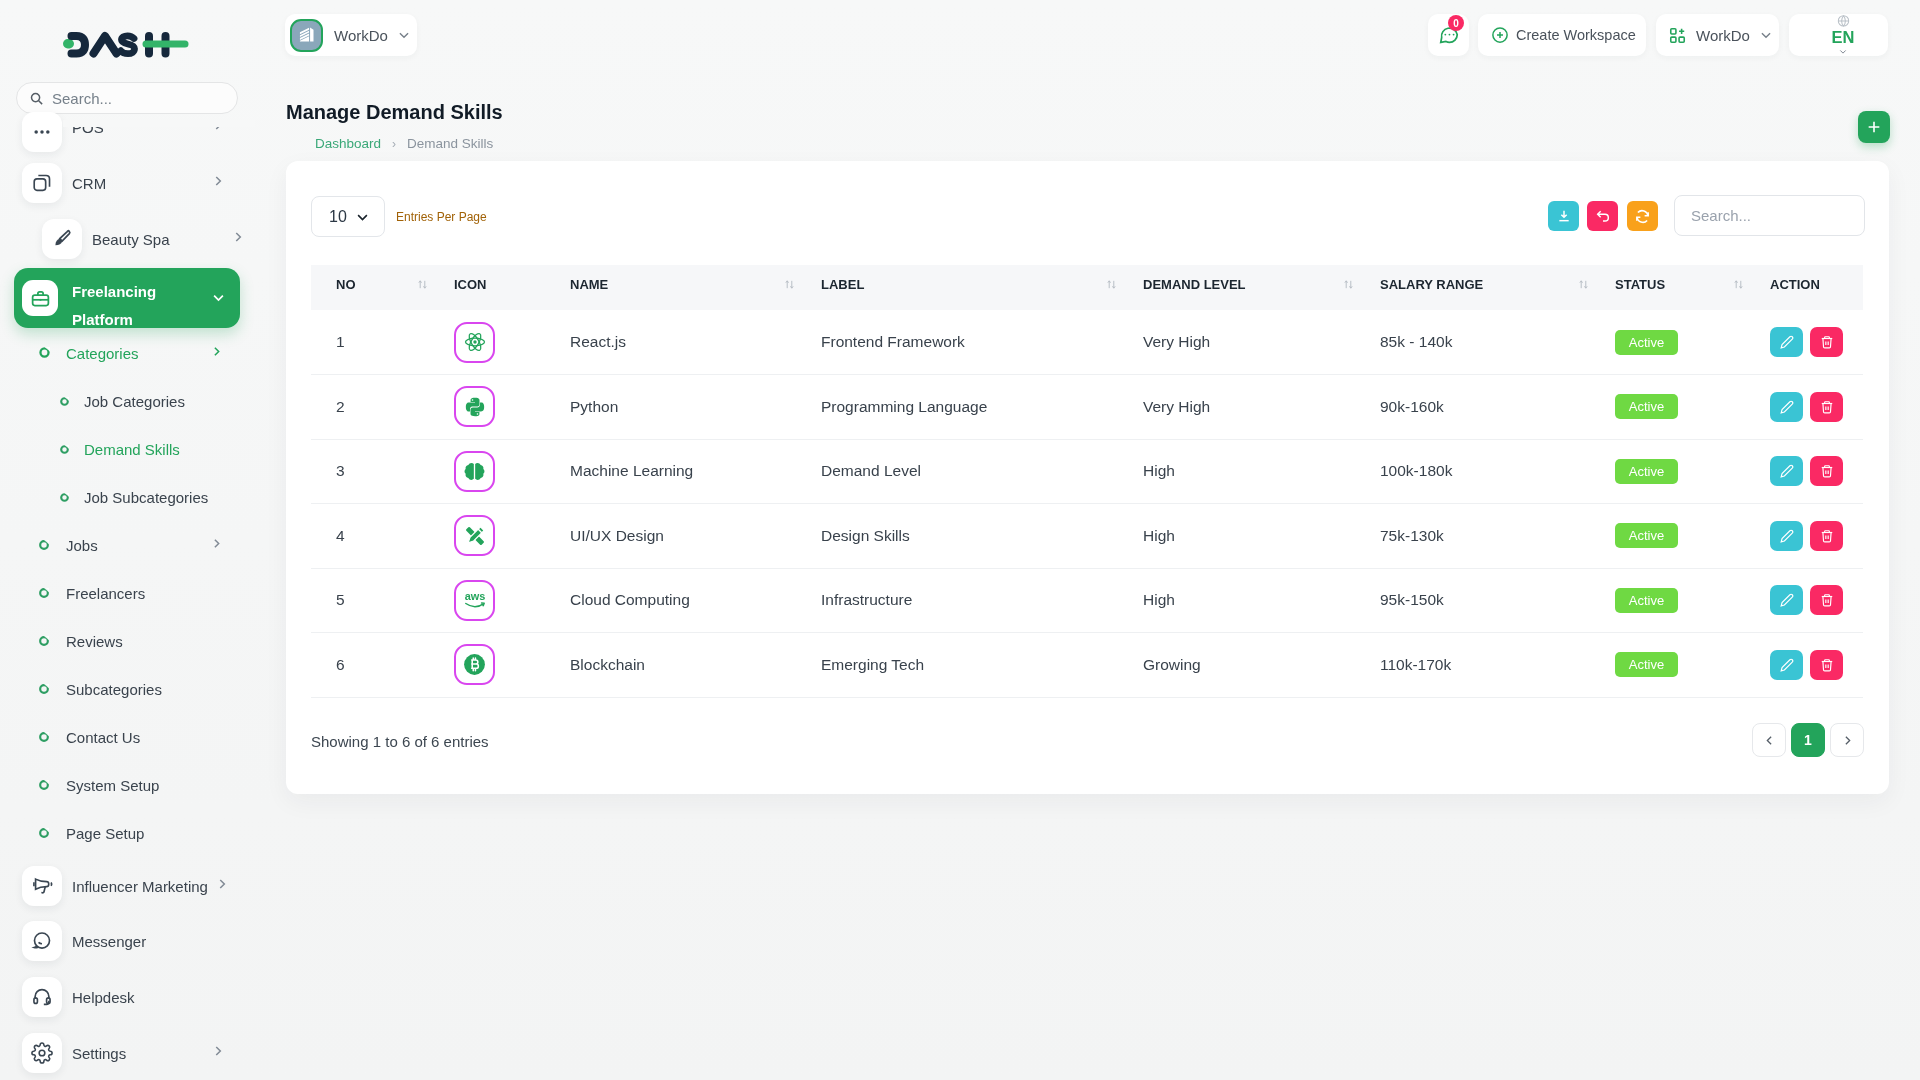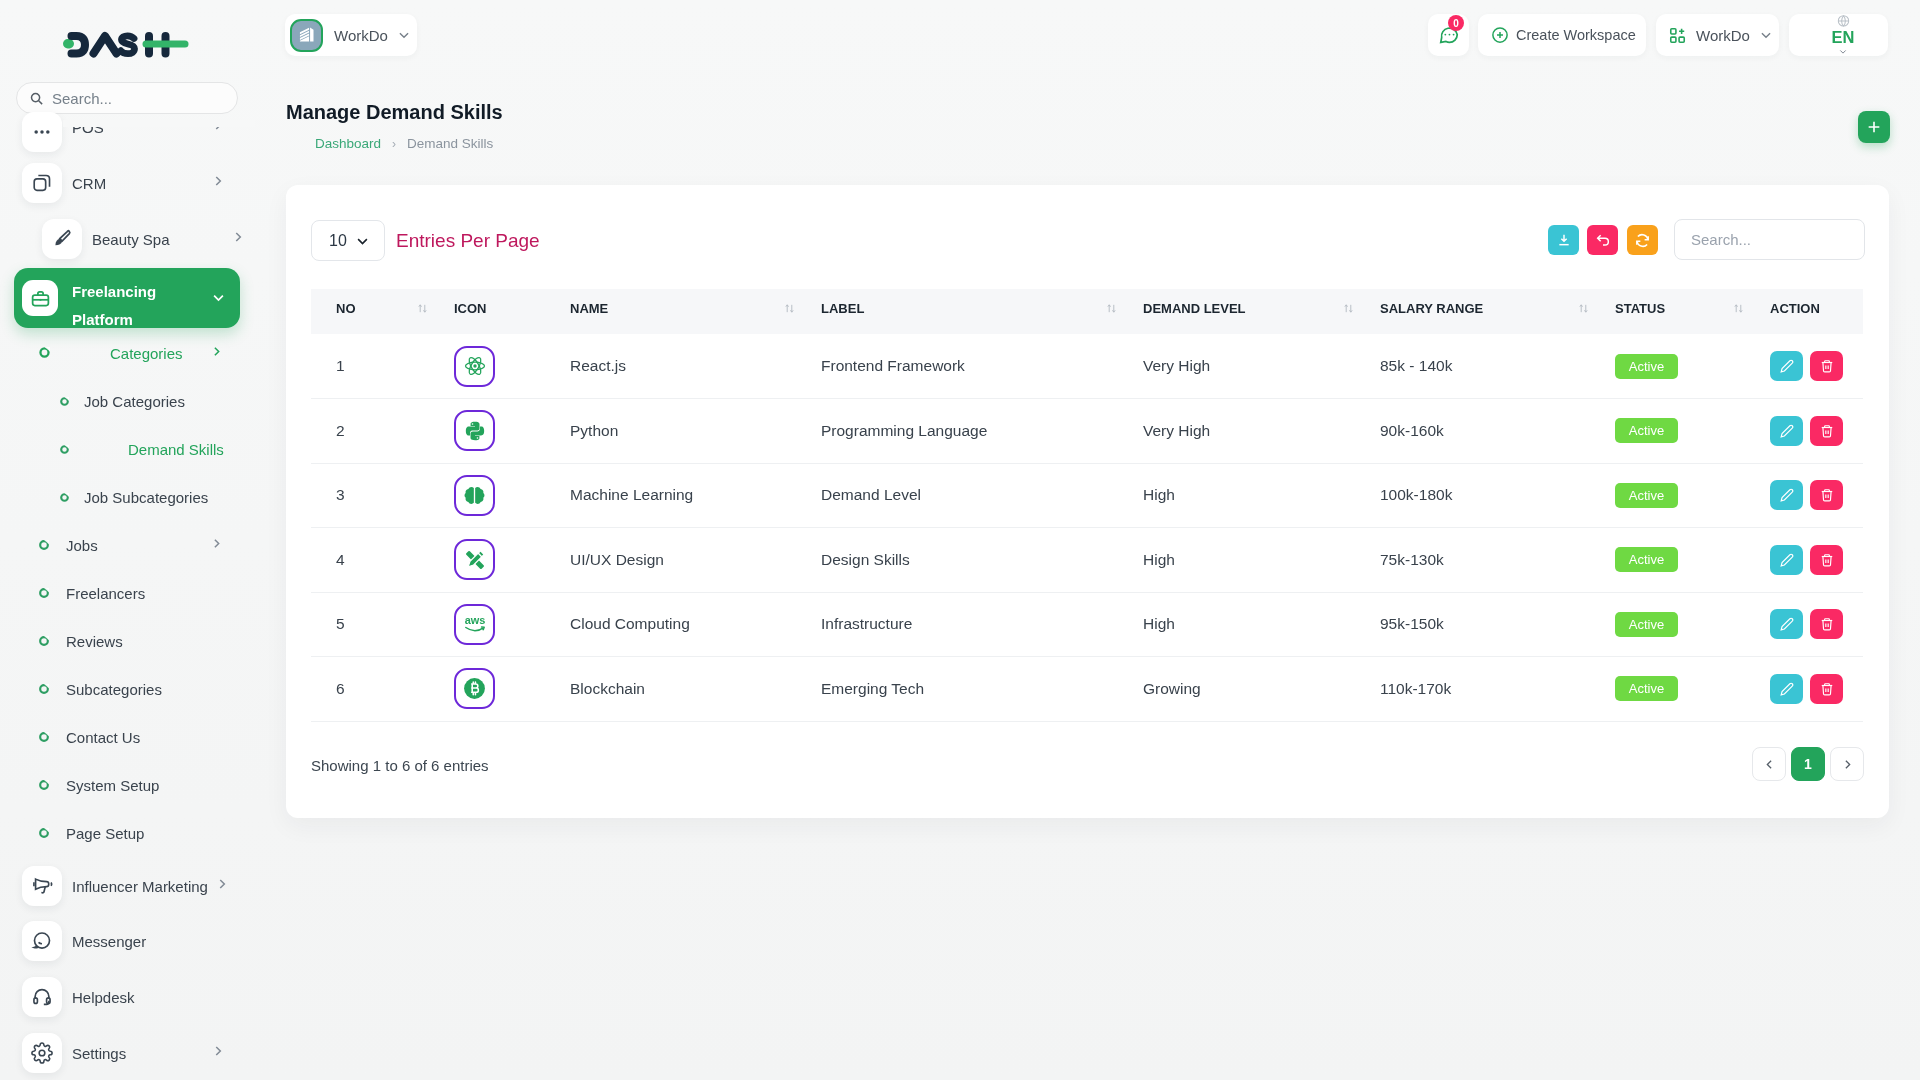--- a/index.html
+++ b/index.html
@@ -14,21 +14,21 @@
 #sb-search svg { margin-right:8px; }
 #menu { position:absolute; left:0; top:120px; width:255px; height:960px; overflow:hidden; }
 .mitem { position:absolute; left:0; width:255px; height:40px; }
 .micon { position:absolute; left:22px; top:50%; margin-top:-20px; width:40px; height:40px; background:#fff; border-radius:12px; box-shadow:0 3px 8px rgba(30,40,60,0.07); display:flex; align-items:center; justify-content:center; color:#3a4652; }
 .mtext { position:absolute; left:72px; top:50%; transform:translateY(-50%); font-size:15px; font-weight:500; color:#3a434d;text-align:center; }
 .mchev { position:absolute; right:30px; top:50%; transform:translateY(-50%); color:#828b96; }
 .subdot { position:absolute; left:39px; top:50%; transform:translateY(-50%); }
 .subtext { position:absolute; left:66px; top:50%; transform:translateY(-50%); font-size:15px; font-weight:500; color:#3a434d; }
 .sub2dot { position:absolute; left:60px; top:50%; transform:translateY(-50%); }
 .sub2text { position:absolute; left:84px; top:50%; transform:translateY(-50%); font-size:15px; font-weight:500; color:#3a434d; }
-.green { color:#23a45b !important;margin-left:44px; }
+.green { color:#23a45b !important; }
 #fp { position:absolute; left:14px; top:148px; width:226px; height:60px; background:#23a45b; border-radius:14px; box-shadow:0 6px 14px rgba(35,164,91,0.25); }
 #fp .fpicon { position:absolute; left:8px; top:12px; width:36px; height:36px; background:#fff; border-radius:11px; display:flex; align-items:center; justify-content:center; color:#23a45b; }
 #fp .fptext { position:absolute; left:58px; top:10px; color:#fff; font-size:15px; font-weight:700; line-height:28px; }
 #fp .fpchev { position:absolute; right:14px; top:22px; color:#fff; }
 
 
 .pill { position:absolute; top:14px; height:42px; background:#fff; border-radius:10px; box-shadow:0 2px 6px rgba(30,40,60,0.04); display:flex; align-items:center; font-size:15px; color:#4a525b; font-weight:500; }
 #pill-ws { left:285px; width:132px; }
 #pill-ws .wsicon { width:33px; height:33px; margin-left:5px; background:#8aa7ba; border:2.5px solid #23a45b; border-radius:11px; display:flex; align-items:center; justify-content:center; }
 #pill-ws span { margin-left:11px; }
@@ -49,37 +49,37 @@
 .chev { color:#77808a; }
 
 
 #h1 { position:absolute; left:286px; top:101px; font-size:20px; font-weight:700; color:#111b26; }
 #crumbs { position:absolute; left:287px; top:136px; font-size:13.5px; color:#8b949e; display:flex; align-items:center;margin-left:28px; }
 #crumbs a { color:#3aa878; text-decoration:none; }
 #crumbs .sep { margin:0 11px; color:#a5adb6; font-size:12px; }
 #btn-add { position:absolute; left:1858px; top:111px; width:32px; height:32px; background:#23a45b; border-radius:8px; color:#fff; display:flex; align-items:center; justify-content:center; box-shadow:0 4px 10px rgba(35,164,91,0.3); }
 
 
-#card { position:absolute; left:286px; top:185px; width:1603px; height:633px; background:#fff; border-radius:12px; box-shadow:0 8px 24px rgba(30,40,60,0.05); }
+#card { position:absolute; left:286px; top:161px; width:1603px; height:633px; background:#fff; border-radius:12px; box-shadow:0 8px 24px rgba(30,40,60,0.05); }
 #selbox { position:absolute; left:25px; top:35px; width:74px; height:41px; border:1px solid #e3e6ea; border-radius:8px; background:#fff; }
 #selbox .val { position:absolute; left:17px; top:50%; transform:translateY(-50%); font-size:16px; color:#2c3845; }
 #selbox svg { position:absolute; right:14px; top:50%; transform:translateY(-50%); color:#111; }
-#epp { position:absolute; left:110px; top:35px; height:41px; display:flex; align-items:center; font-size:19px; color:#be185d; }
+#epp { position:absolute; left:110px; top:35px; height:41px; display:flex; align-items:center; font-size:12px; color:#a16207; }
 .tbtn { position:absolute; top:40px; width:31px; height:30px; border-radius:6px; display:flex; align-items:center; justify-content:center; color:#fff; }
 #b-dl { left:1262px; background:#3ac4d4; }
 #b-un { left:1301px; background:#fa2964; }
 #b-rf { left:1341px; background:#f9a11b; }
 #tsearch { position:absolute; left:1388px; top:34px; width:191px; height:41px; border:1px solid #e2e5e9; border-radius:8px; display:flex; align-items:center; padding-left:16px; color:#9aa2ad; font-size:15px; background:#fff; }
 
 table { position:absolute; left:25px; top:104px; width:1552px; border-collapse:collapse; table-layout:fixed; }
 thead th { height:45px; background:#f6f7f9; font-size:13px; font-weight:700; color:#1c2630; text-align:left; padding:0 0 6px 25px; vertical-align:middle; }
 thead th .hwrap { display:flex; align-items:center; justify-content:space-between; padding-right:1px; }
 .sorticon { color:#b3bac2; }
 tbody td { height:64.5px; border-bottom:1px solid #eef0f2; font-size:15.5px; color:#39424c; padding:0 0 0 25px; }
-.skicon { width:41px; height:41px; border:2px solid #6d28d9; border-radius:13px; display:flex; align-items:center; justify-content:center; color:#23a45b; background:#fff; }
+.skicon { width:41px; height:41px; border:2px solid #d946ef; border-radius:13px; display:flex; align-items:center; justify-content:center; color:#23a45b; background:#fff; }
 .badge { display:inline-block; width:63px; height:25px; background:#6fd943; border-radius:5px; color:#fff; font-size:13px; font-weight:400; text-align:center; line-height:25px; }
 .act { display:flex; }
 .abtn { width:33px; height:30px; border-radius:7px; display:flex; align-items:center; justify-content:center; color:#fff; }
 .abtn.edit { background:#3ac4d4; margin-right:7px; }
 .abtn.del { background:#fa2964; }
 
 #showing { position:absolute; left:25px; top:559px; height:42px; display:flex; align-items:center; font-size:15px; color:#3c4650; }
 #pager { position:absolute; right:25px; top:562px; display:flex; }
 .pbtn { width:34px; height:34px; border:1px solid #e6e8eb; background:#fff; border-radius:8px; display:flex; align-items:center; justify-content:center; color:#555e68; margin-left:5px; }
 .pbtn.on { background:#23a45b; border-color:#23a45b; color:#fff; font-size:14px; font-weight:600; }

